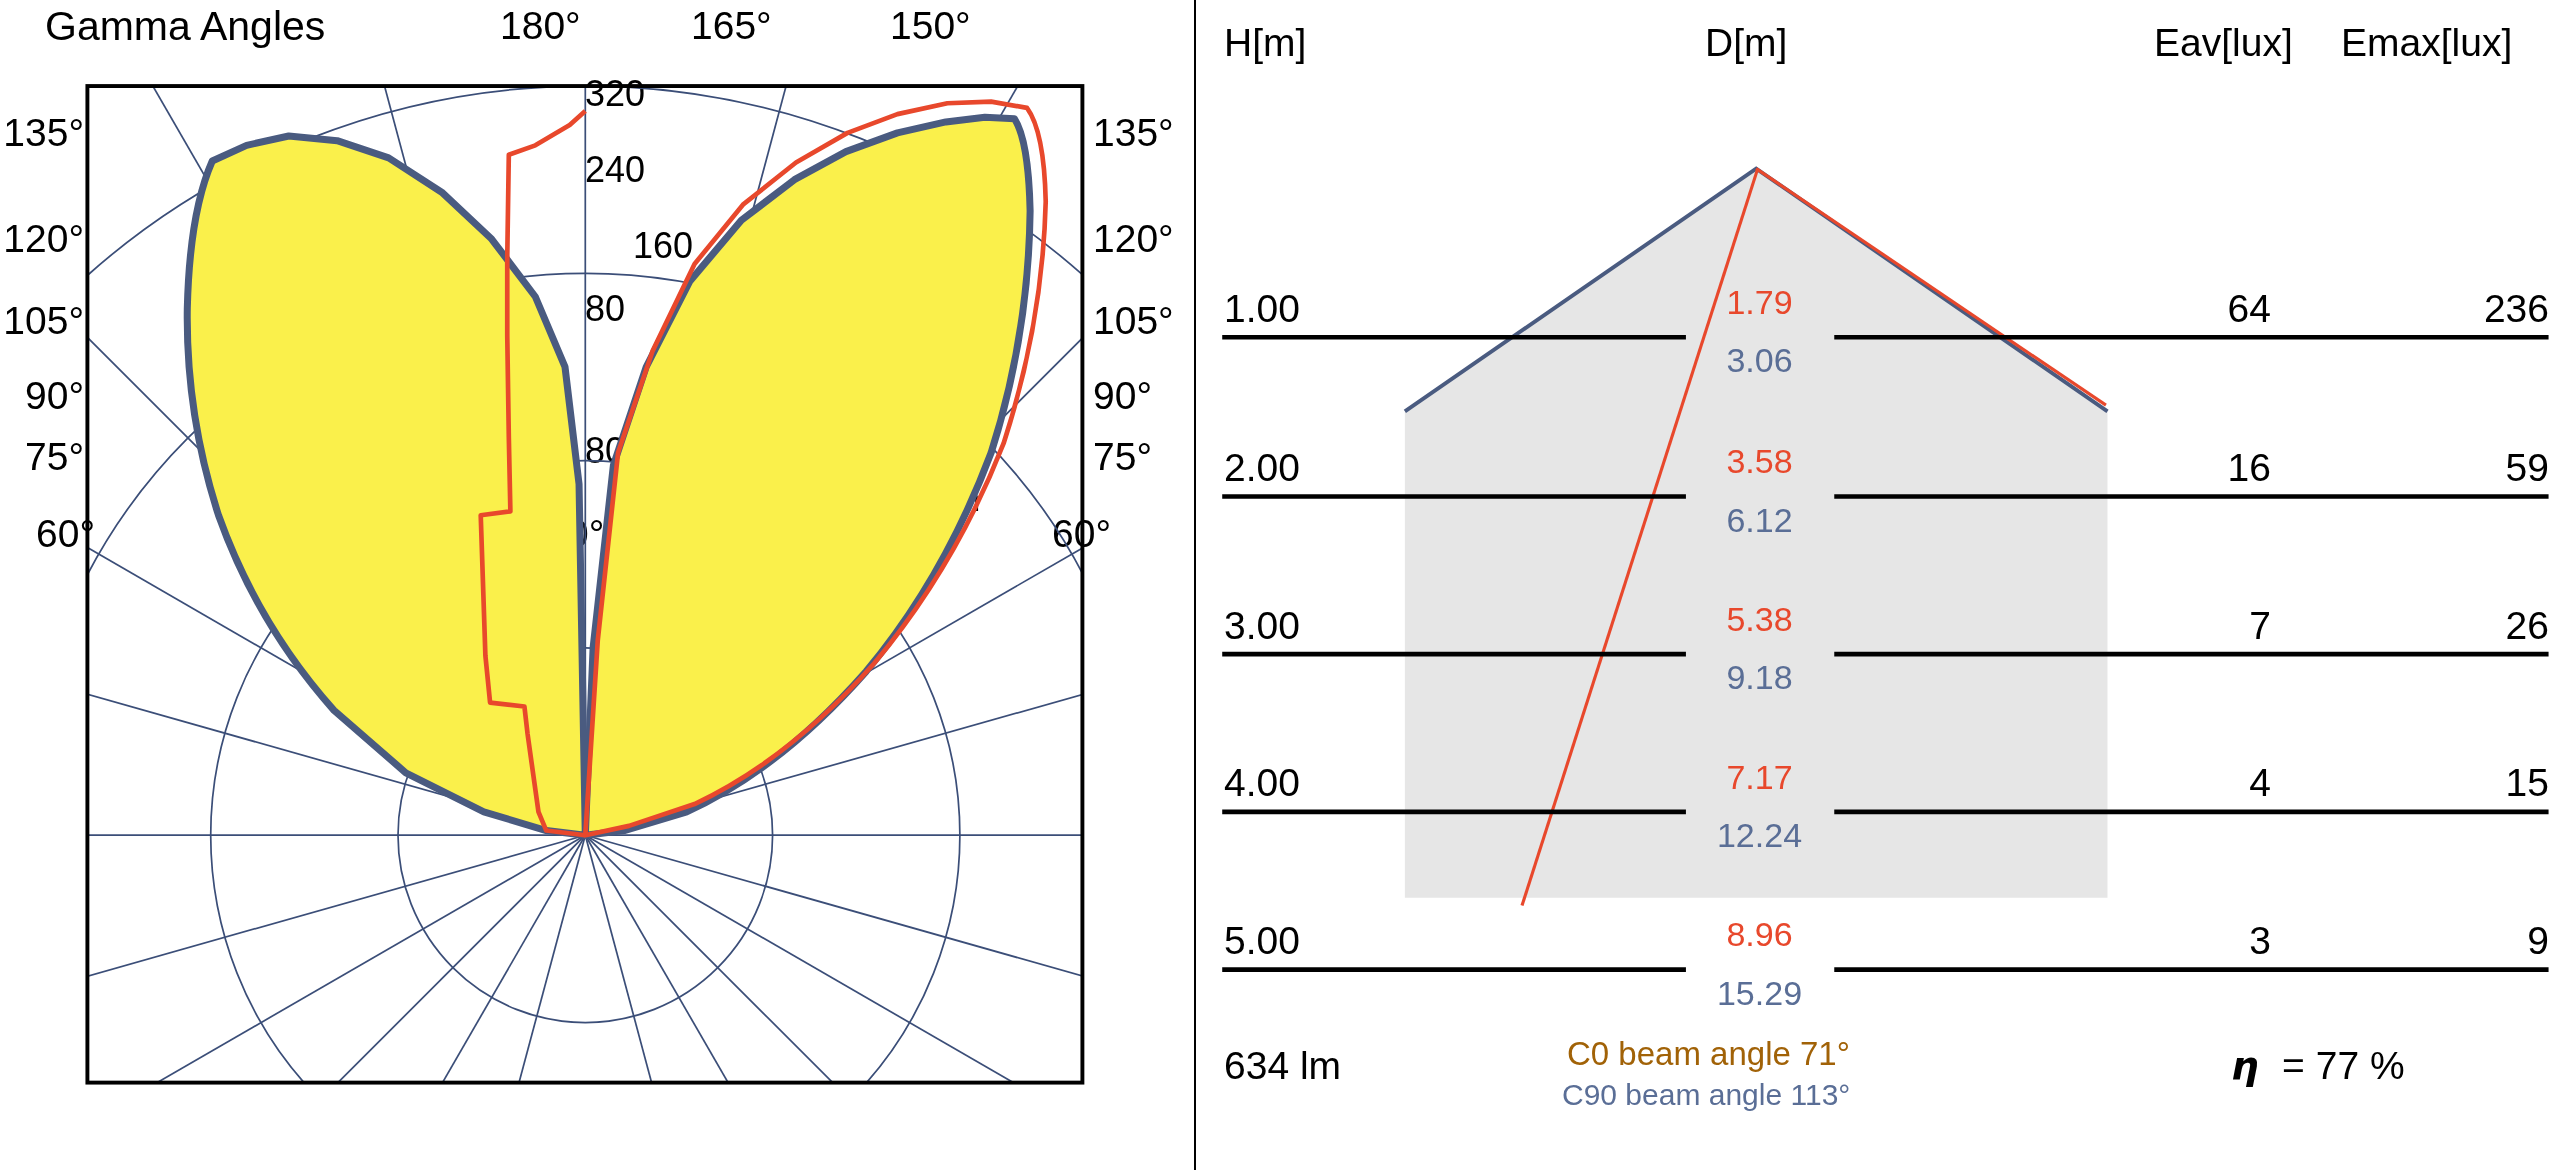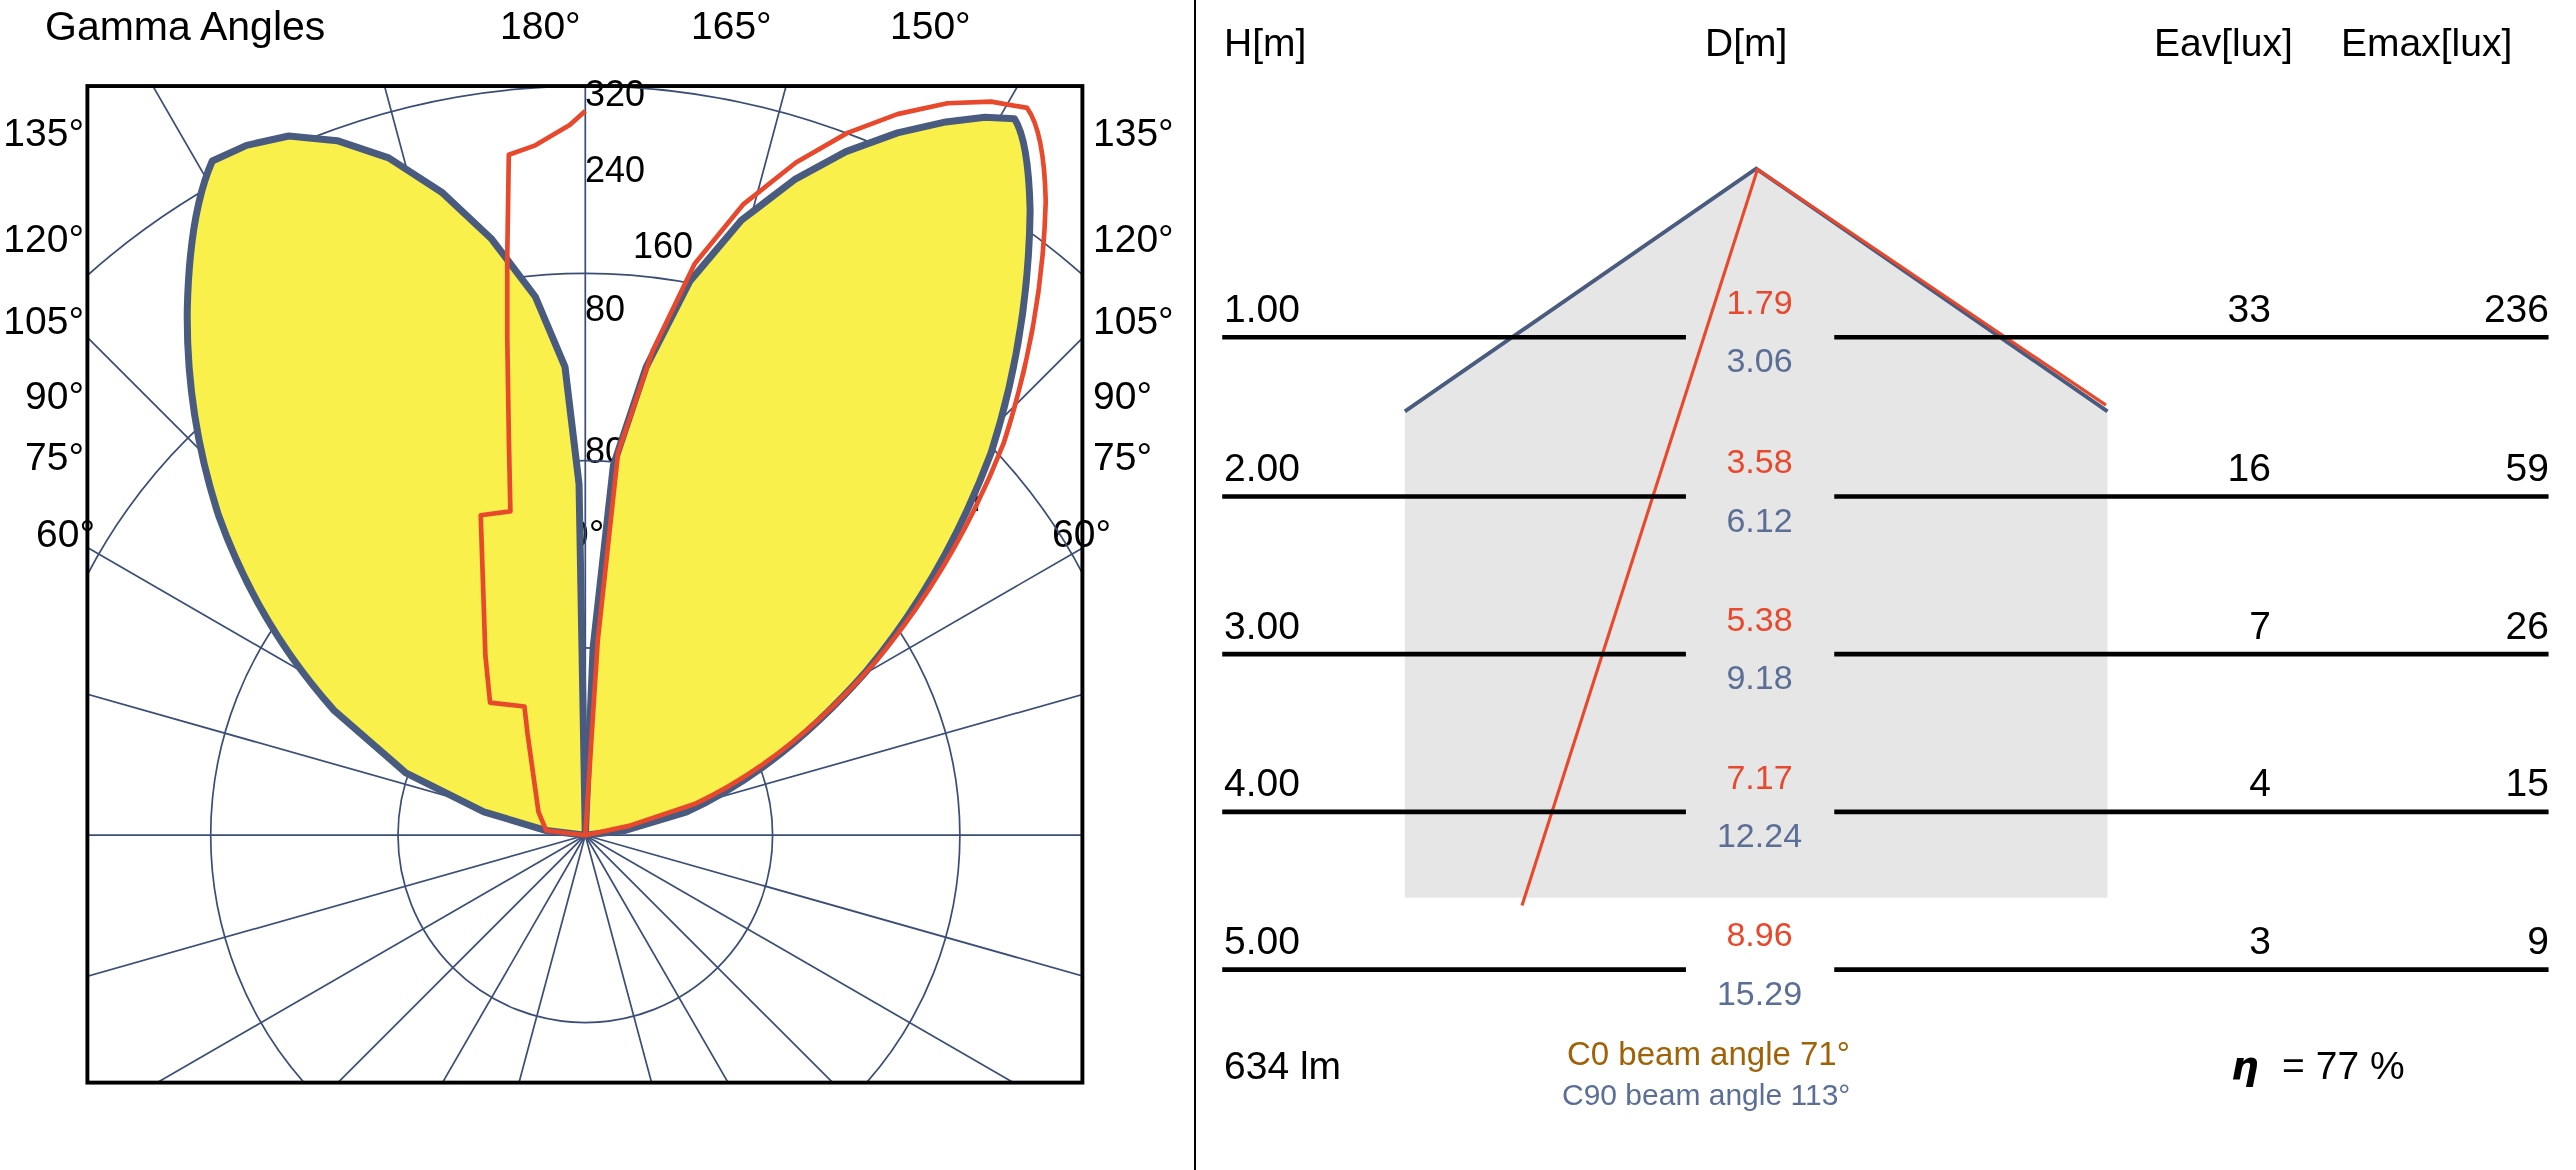--- a/index.html
+++ b/index.html
@@ -181,21 +181,21 @@
       <line x1="36" y1="1040" x2="630" y2="1040"></line>
         <line x1="820" y1="1040" x2="1735" y2="1040"></line>
       <line x1="36" y1="1242" x2="630" y2="1242"></line>
         <line x1="820" y1="1242" x2="1735" y2="1242"></line>
     </g>
   </svg>
 
   <div class="lbl t-h" style="left:30px;top:289px;">1.00</div>
   <div class="lbl t-d-c0" style="left:468px;top:285px;width:195px;">1.79</div>
   <div class="lbl t-d-c90" style="left:468px;top:343px;width:195px;">3.06</div>
-  <div class="lbl t-num" style="left:874px;top:289px;width:203px;">33</div>
+  <div class="lbl t-num" style="left:874px;top:289px;width:203px;">64</div>
   <div class="lbl t-num" style="left:1093px;top:289px;width:262px;">236</div>
 
   <div class="lbl t-h" style="left:30px;top:448px;">2.00</div>
   <div class="lbl t-d-c0" style="left:468px;top:444px;width:195px;">3.58</div>
   <div class="lbl t-d-c90" style="left:468px;top:503px;width:195px;">6.12</div>
   <div class="lbl t-num" style="left:874px;top:448px;width:203px;">16</div>
   <div class="lbl t-num" style="left:1093px;top:448px;width:262px;">59</div>
 
   <div class="lbl t-h" style="left:30px;top:606px;">3.00</div>
   <div class="lbl t-d-c0" style="left:468px;top:602px;width:195px;">5.38</div>

